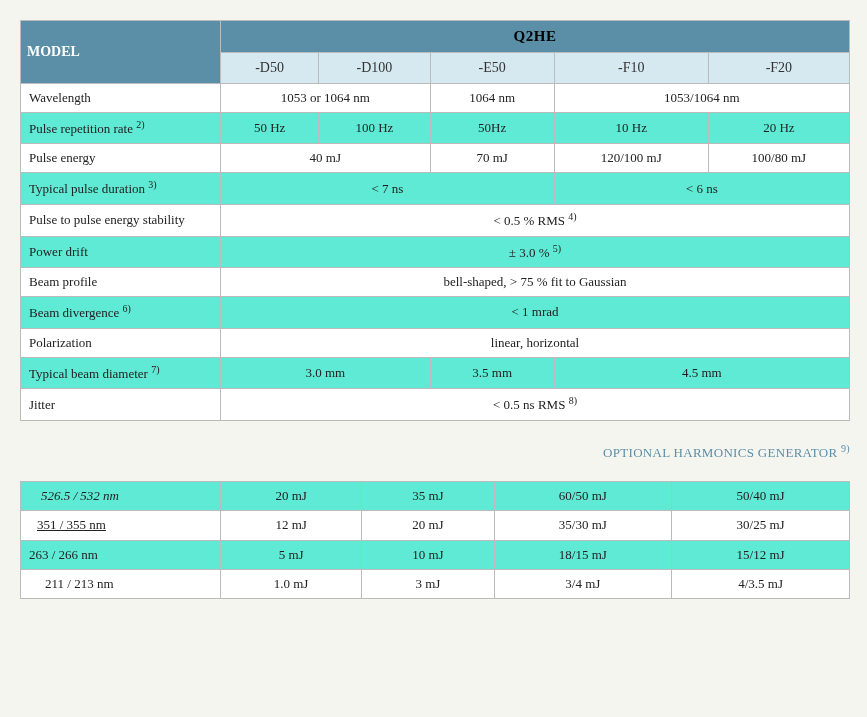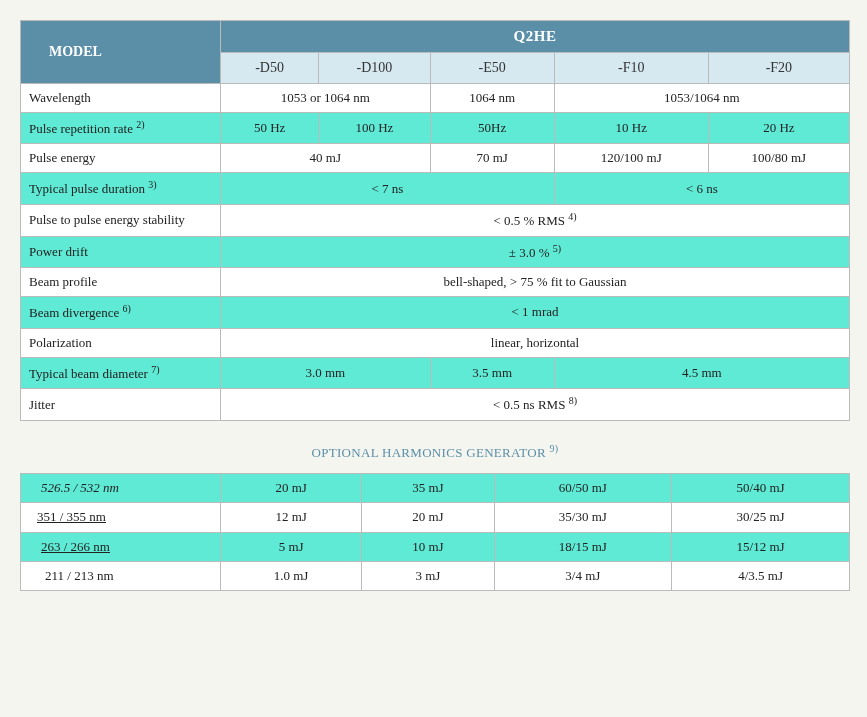--- a/index.html
+++ b/index.html
@@ -25,50 +25,50 @@
       text-align: center;
       vertical-align: middle;
       line-height: 1.4;
     }
     td.left-label {
       text-align: left;
       width: 200px;
     }
     .header-main {
       background-color: #5b8fa8;
-      color: #ffffff;
+      color: #000000;
       font-weight: bold;
       font-size: 15px;
       letter-spacing: 0.5px;
     }
     .header-model {
       background-color: #5b8fa8;
       color: white;
       font-weight: bold;
       font-size: 14px;
       text-align: left;
-      padding-left: 28px;
+      padding-left: 6px;
     }
     .header-sub {
       background-color: #d6e8f0;
       font-weight: normal;
       font-size: 14px;
       color: #333;
     }
     .row-even {
       background-color: #ffffff;
     }
     .row-odd {
       background-color: #5eead4;
     }
     .section-title {
-      text-align: center;
+      text-align: right;
       font-size: 13px;
       color: #5b8fa8;
-      padding: 10px 0 12px 0;
+      padding: 10px 0 20px 0;
       font-style: normal;
       letter-spacing: 0.3px;
       border: none;
     }
     sup {
       font-size: 10px;
     }
   </style>
 </head>
 <body>
@@ -177,21 +177,21 @@
 
         <tr class="row-even">
           <td class="left-label" style="padding-left: 16px; text-decoration: underline;">351 / 355 nm</td>
           <td colspan="2">12 mJ</td>
           <td>20 mJ</td>
           <td>35/30 mJ</td>
           <td>30/25 mJ</td>
         </tr>
 
         <tr class="row-odd">
-          <td class="left-label" style="padding-left: 20px; text-decoration: underline;">263 / 266 nm</td>
+          <td class="left-label" style="padding-left: 8px;">263 / 266 nm</td>
           <td colspan="2">5 mJ</td>
           <td>10 mJ</td>
           <td>18/15 mJ</td>
           <td>15/12 mJ</td>
         </tr>
 
         <tr class="row-even">
           <td class="left-label" style="padding-left: 24px;">211 / 213 nm</td>
           <td colspan="2">1.0 mJ</td>
           <td>3 mJ</td>

